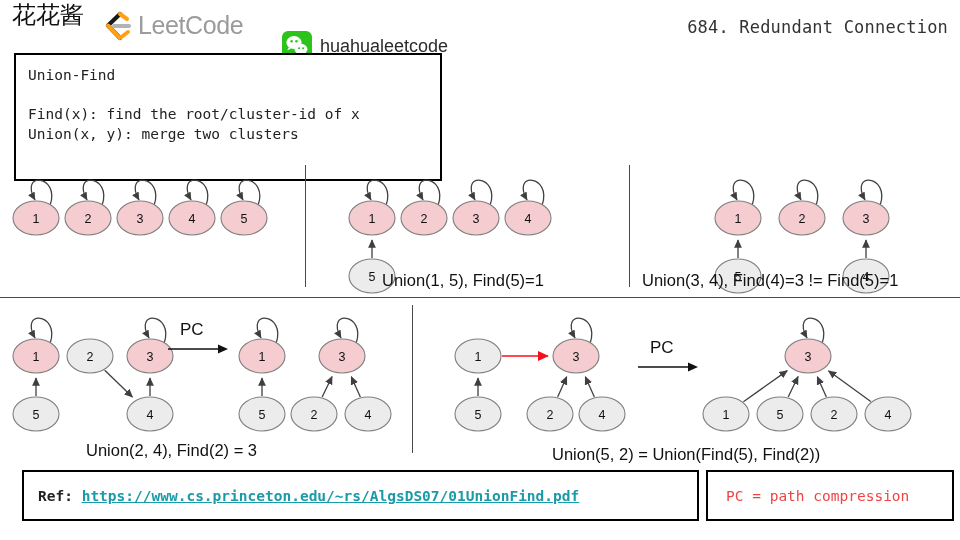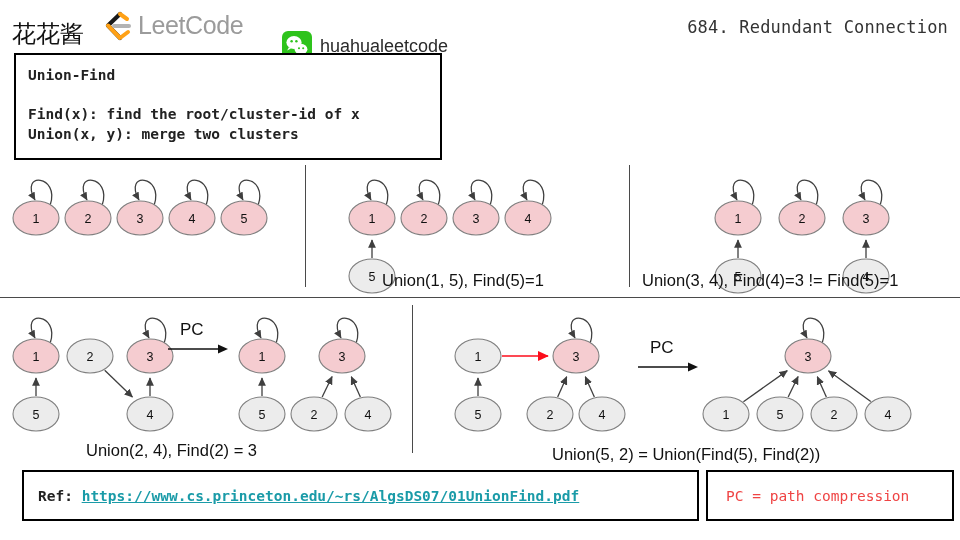--- a/index.html
+++ b/index.html
@@ -24,21 +24,21 @@
 
   
   #header {
     position: absolute;
     left: 0; top: 0;
     width: 960px;
     height: 50px;
   }
   #brand-cn {
     position: absolute;
-    left: 12px; top: 19px;
+    left: 12px; top: 0;
     font-size: 24px;
     line-height: 30px;
     font-family: "DejaVu Sans", sans-serif;
     color: #111;
     letter-spacing: 0px;
   }
   #leetcode-logo {
     position: absolute;
     left: 98px; top: 10px;
     width: 172px; height: 32px;
@@ -71,25 +71,24 @@
     font-family: "DejaVu Sans Mono", monospace;
     color: #333333;
     white-space: nowrap;
     letter-spacing: 0.2px;
   }
 
   
   #def-box {
     position: absolute;
     left: 14px; top: 53px;
-    width: 428px; height: 107px;
+    width: 428px; height: 128px;
     border: 2px solid #000;
     box-sizing: border-box;
     background: #fff;
-    font-weight: bold;
   }
   .def-line {
     position: absolute;
     left: 12px;
     font-family: "DejaVu Sans Mono", monospace;
     font-size: 14.5px;
     line-height: 19px;
     color: #222;
     white-space: pre;
   }

